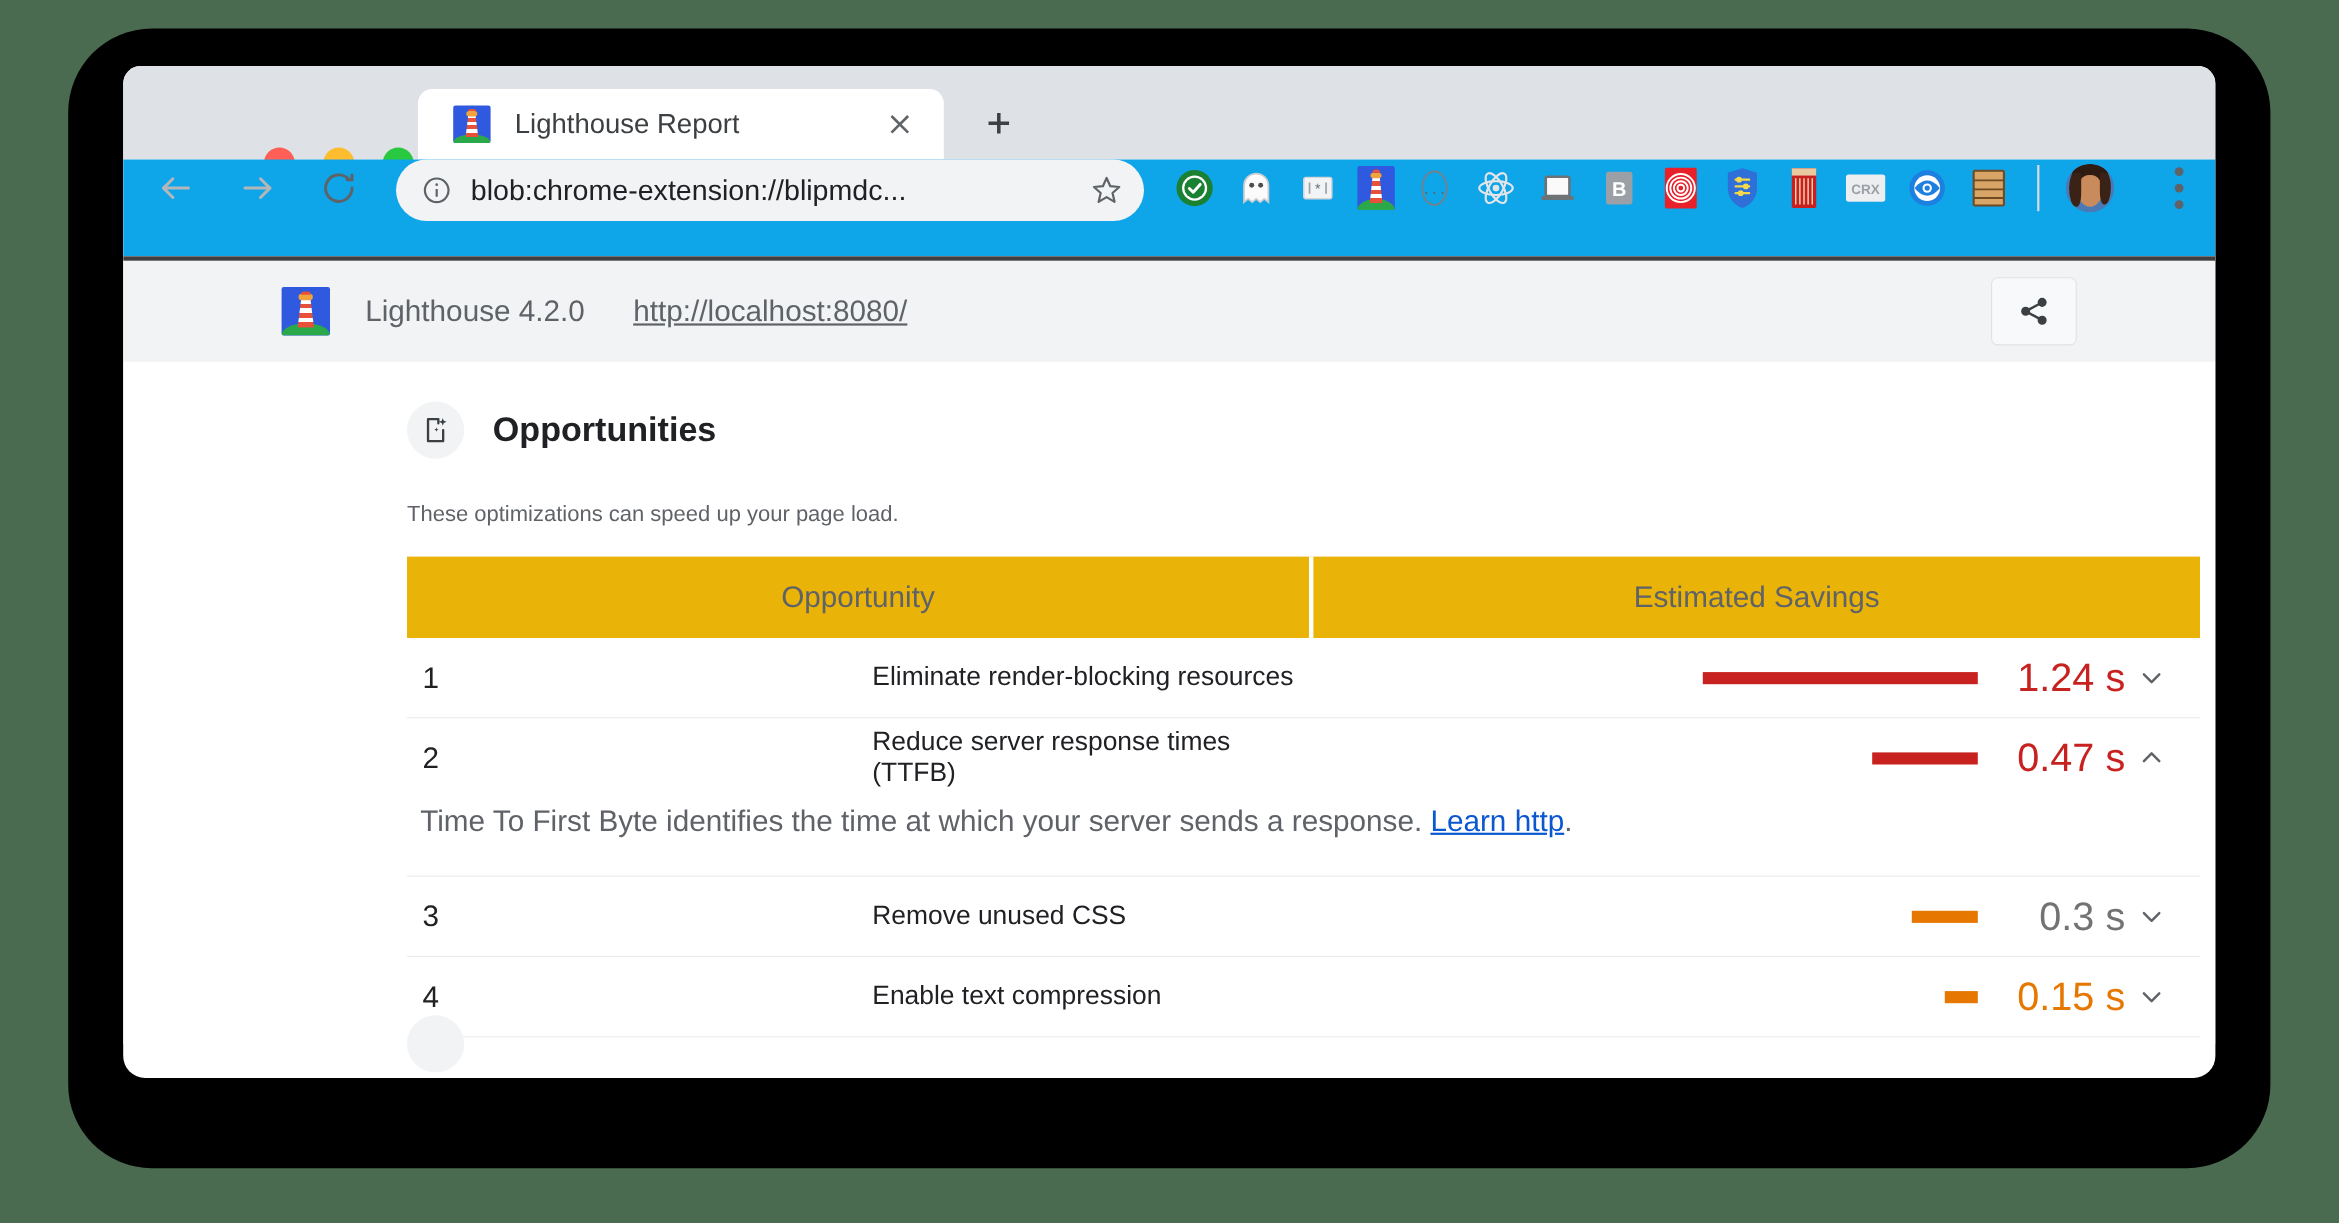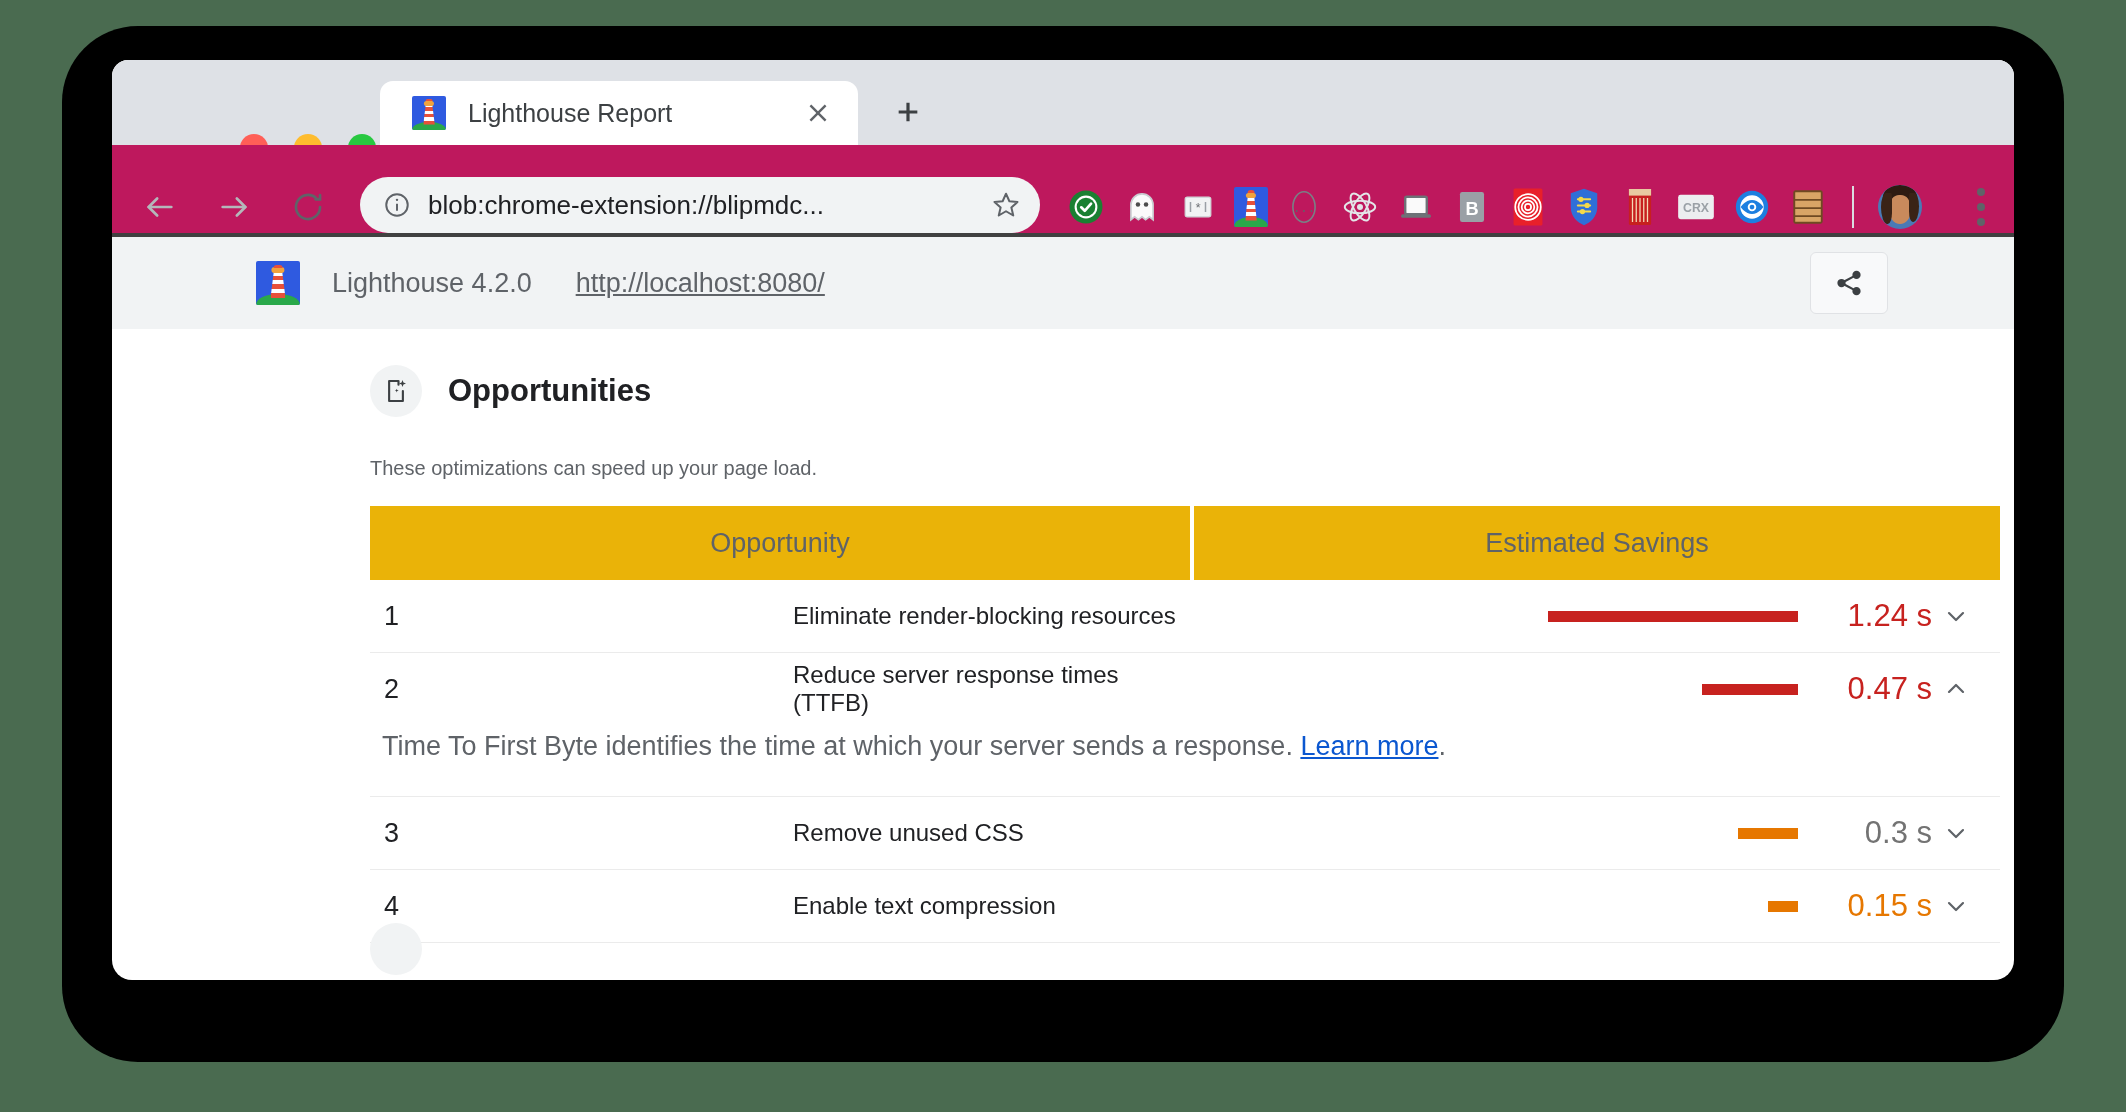--- a/index.html
+++ b/index.html
@@ -117,23 +117,23 @@
     transform: translateX(-50%);
     width: 20%; height: 7%;
     background: #e8503a;
     border-radius: 3px 3px 0 0;
   }
 
   
   #toolbar {
     position: relative;
     height: 88px;
-    background: #be185d;
+    background: #0ea5e9;
     display: flex;
-    align-items: flex-end;
+    align-items: flex-start;
   }
   .nav-btn {
     width: 52px; height: 52px;
     margin-left: 22px;
     display: flex; align-items: center; justify-content: center;
     color: #b4b7ba;
     flex: 0 0 auto;
   }
   #reload-button { color: #5f6368; }
 
@@ -339,21 +339,21 @@
     padding-right: 10px;
   }
   .sparkbar {
     display: inline-block;
     height: 11px;
     vertical-align: middle;
     margin-right: 28px;
   }
   .savings-value {
     display: inline-block;
-    font-size: 31px;
+    font-size: 36px;
     vertical-align: middle;
     min-width: 106px;
     text-align: right;
   }
   .chevron {
     display: inline-block;
     width: 48px;
     text-align: center;
     vertical-align: middle;
     color: #5f6368;
@@ -660,21 +660,21 @@
                 </svg></span></td>
           </tr>
           <tr class="row-main">
             <td class="cell-index">2</td>
             <td class="cell-title">Reduce server response times (TTFB)</td>
             <td class="cell-savings"><span class="sparkbar" style="width: 96px; background: rgb(199, 34, 31);"></span><span class="savings-value" style="color: rgb(199, 34, 31);">0.47 s</span><span class="chevron"><svg width="28" height="28" viewBox="0 0 24 24" fill="none" stroke="currentColor" stroke-width="1.9" stroke-linecap="round" stroke-linejoin="round">
                   <polyline points="6,14.5 12,8.5 18,14.5"></polyline>
                 </svg></span></td>
           </tr>
           <tr class="row-detail">
-            <td colspan="3">Time To First Byte identifies the time at which your server sends a response. <a href="#">Learn more</a>.</td>
+            <td colspan="3">Time To First Byte identifies the time at which your server sends a response. <a href="#">Learn http</a>.</td>
           </tr>
           <tr class="row-main">
             <td class="cell-index">3</td>
             <td class="cell-title">Remove unused CSS</td>
             <td class="cell-savings"><span class="sparkbar" style="width: 60px; background: rgb(230, 119, 0);"></span><span class="savings-value" style="color: #737373;">0.3 s</span><span class="chevron"><svg width="28" height="28" viewBox="0 0 24 24" fill="none" stroke="currentColor" stroke-width="1.9" stroke-linecap="round" stroke-linejoin="round">
                   <polyline points="6,9.5 12,15.5 18,9.5"></polyline>
                 </svg></span></td>
           </tr>
           <tr class="row-main">
             <td class="cell-index">4</td>

